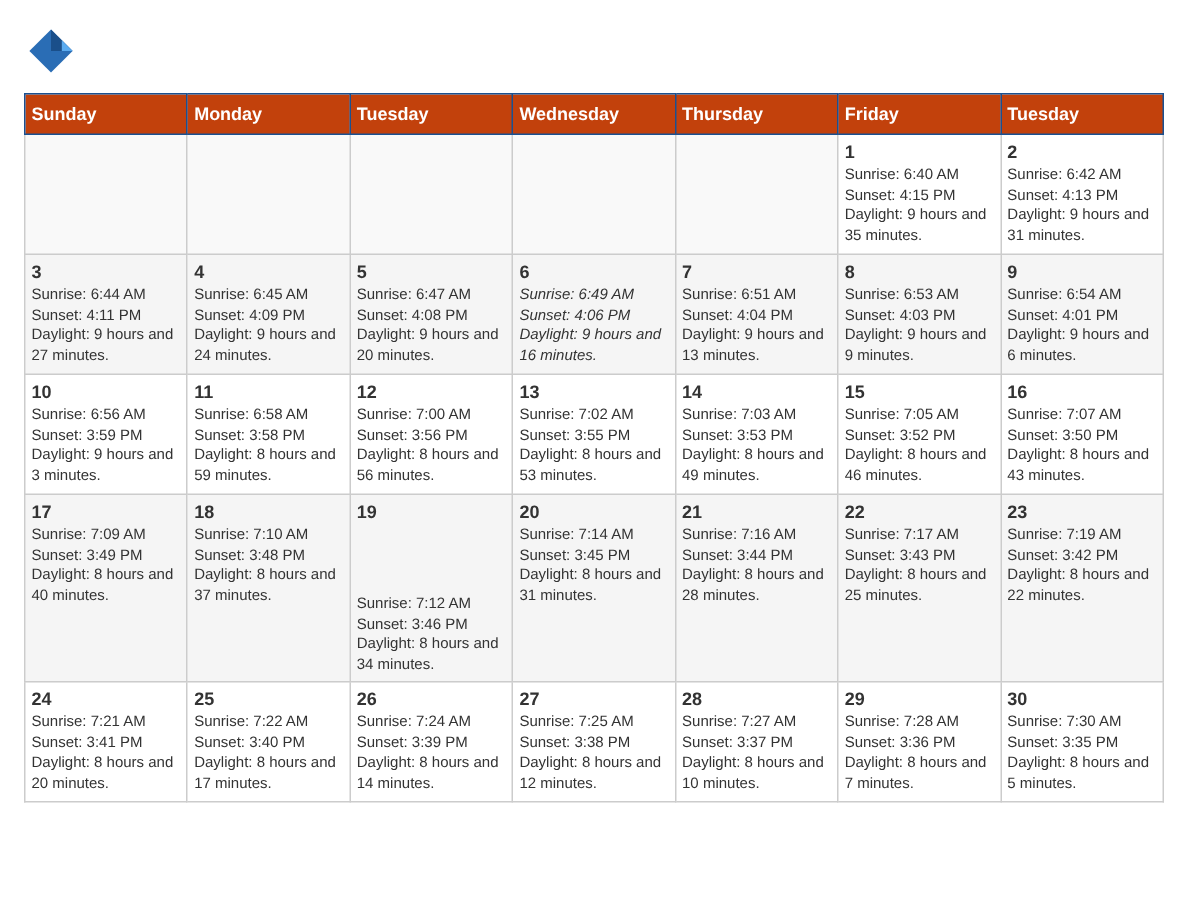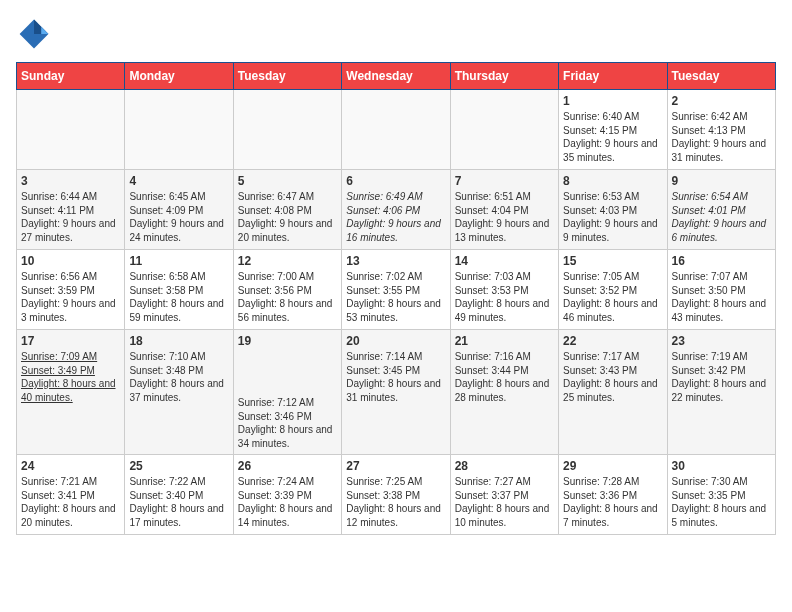--- a/index.html
+++ b/index.html
@@ -43,21 +43,21 @@
     .subtitle {
       font-size: 15px;
       color: #444;
     }
     table {
       width: 100%;
       border-collapse: collapse;
       table-layout: fixed;
     }
     thead tr th {
-      background-color: #ef4444;
+      background-color: #c2410c;
       color: #fff;
       font-size: 12px;
       font-weight: bold;
       padding: 6px 4px;
       text-align: left;
       border: 1px solid #1a5090;
     }
     tbody tr td {
       vertical-align: top;
       font-size: 10.5px;
@@ -165,21 +165,21 @@
 Daylight: 9 hours and 13 minutes.</div>
         </td>
         <td>
           <span class="day-number">8</span>
           <div style="white-space: pre-line; font-size: 10px; line-height: 1.35;">Sunrise: 6:53 AM
 Sunset: 4:03 PM
 Daylight: 9 hours and 9 minutes.</div>
         </td>
         <td>
           <span class="day-number">9</span>
-          <div style="white-space: pre-line; font-size: 10px; line-height: 1.35; font-style: italic;">Sunrise: 6:54 AM
+          <div style="white-space: pre-line; font-size: 10px; line-height: 1.35;">Sunrise: 6:54 AM
 Sunset: 4:01 PM
 Daylight: 9 hours and 6 minutes.</div>
         </td>
       </tr>
       <tr>
         <td>
           <span class="day-number">10</span>
           <div style="white-space: pre-line; font-size: 10px; line-height: 1.35;">Sunrise: 6:56 AM
 Sunset: 3:59 PM
 Daylight: 9 hours and 3 minutes.</div>
@@ -217,21 +217,21 @@
         <td>
           <span class="day-number">16</span>
           <div style="white-space: pre-line; font-size: 10px; line-height: 1.35;">Sunrise: 7:07 AM
 Sunset: 3:50 PM
 Daylight: 8 hours and 43 minutes.</div>
         </td>
       </tr>
       <tr>
         <td>
           <span class="day-number">17</span>
-          <div style="white-space: pre-line; font-size: 10px; line-height: 1.35; text-decoration: underline;">Sunrise: 7:09 AM
+          <div style="white-space: pre-line; font-size: 10px; line-height: 1.35;">Sunrise: 7:09 AM
 Sunset: 3:49 PM
 Daylight: 8 hours and 40 minutes.</div>
         </td>
         <td>
           <span class="day-number">18</span>
           <div style="white-space: pre-line; font-size: 10px; line-height: 1.35;">Sunrise: 7:10 AM
 Sunset: 3:48 PM
 Daylight: 8 hours and 37 minutes.</div>
         </td>
         <td>

